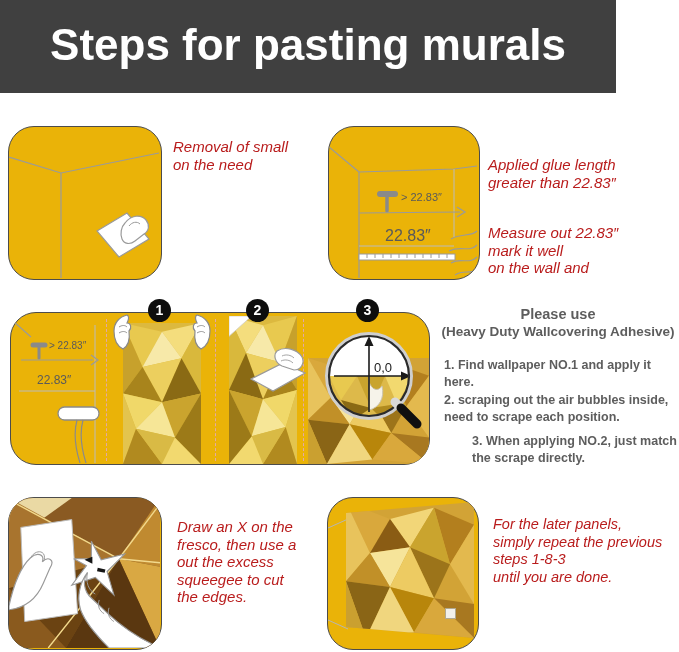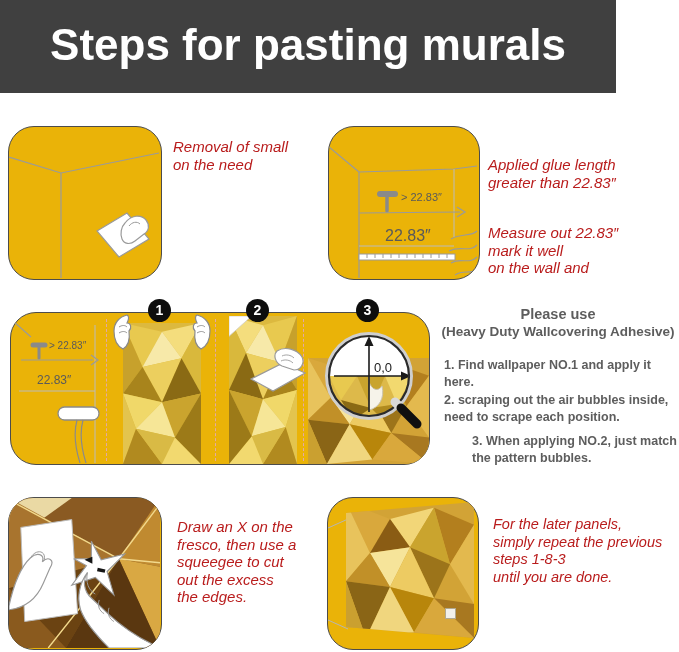--- a/index.html
+++ b/index.html
@@ -224,21 +224,21 @@
   <div class="abs smallnote" style="left:440px;top:324px;width:236px;text-align:center;font-size:13.5px;white-space:nowrap;">(Heavy Duty Wallcovering Adhesive)</div>
   <div class="abs smallnote" style="left:444px;top:357px;font-size:12.5px;line-height:16.5px;">
     <div>1. Find wallpaper NO.1 and apply it here.</div>
   </div>
   <div class="abs smallnote" style="left:444px;top:392px;font-size:12.5px;line-height:16.5px;">
     <div>2. scraping out the air bubbles inside,</div>
     <div>need to scrape each position.</div>
   </div>
   <div class="abs smallnote" style="left:444px;top:433px;font-size:12.5px;line-height:16.5px;margin-left:28px;">
     <div>3. When applying NO.2, just match</div>
-    <div>the pattern bubbles.</div>
+    <div>the scrape directly.</div>
   </div>
 
   <div class="abs panel" style="left:8px;top:497px;width:154px;height:153px;">
     <div class="clip">
       <svg width="151" height="150" viewBox="0 0 154 153" preserveAspectRatio="none">
         <rect x="0" y="0" width="154" height="153" fill="#7a4e1c"></rect>
         <polygon points="0,0 154,0 112,62" fill="#8a5a22"></polygon>
         <polygon points="0,0 64,0 0,46" fill="#ead9a4"></polygon>
         <polygon points="0,0 112,62 0,92" fill="#a8742e"></polygon>
         <polygon points="154,0 154,70 112,62" fill="#c08a30"></polygon>
@@ -261,22 +261,22 @@
           <path d="M80,76 C75,84 76,95 84,102 L102,119 C114,130 128,140 144,148 L154,153 L102,153 C90,141 78,128 73,114 C69,102 72,86 80,76 Z" fill="#fff" stroke="#9a9a9a" stroke-width="1.2"></path>
           <path d="M80,76 C78,86 81,94 88,98" fill="none" stroke="#9a9a9a" stroke-width="1"></path>
           <path d="M92,104 c-2,6 0,11 5,14 M102,112 c-2,6 0,11 5,14" fill="none" stroke="#9a9a9a" stroke-width="1"></path>
         </g>
       </svg>
     </div>
   </div>
   <div class="abs cap" style="left:177px;top:518px;">
     <div>Draw an X on the</div>
     <div>fresco, then use a</div>
+    <div>out the excess</div>
     <div>squeegee to cut</div>
-    <div>out the excess</div>
     <div>the edges.</div>
   </div>
 
   <div class="abs panel" style="left:327px;top:497px;width:152px;height:153px;">
     <div class="clip">
       <svg class="abs" style="left:0;top:0;" width="149" height="150" viewBox="0 0 149 150">
         <path d="M0,30 L20,21 M0,122 L20,131" fill="none" stroke="#b5b5b5" stroke-width="1"></path>
       </svg>
       <div class="abs" style="left:18px;top:4px;width:128px;height:136px;clip-path:polygon(0% 8%,100% 0%,100% 100%,0% 92%);">
         <svg width="128" height="136" viewBox="0 0 160 120" preserveAspectRatio="none">

